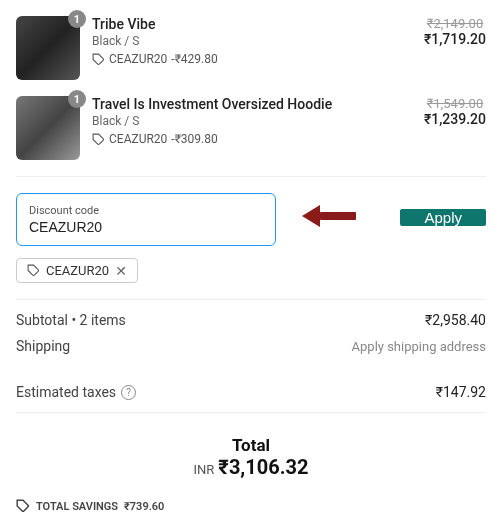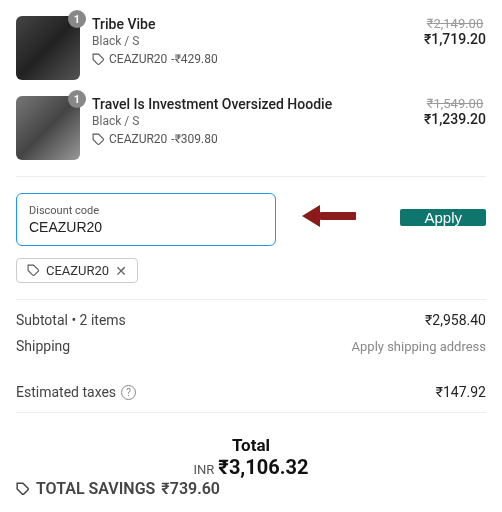--- a/index.html
+++ b/index.html
@@ -219,22 +219,22 @@
     .total-amount {
       font-size: 20px;
       font-weight: 700;
       color: #111;
     }
 
     .savings-row {
       display: flex;
       align-items: center;
       gap: 6px;
-      margin-top: 0;
-      font-size: 16px;
+      margin-top: 20px;
+      font-size: 11px;
       font-weight: 600;
       color: #444;
     }
 
     
     .img-tribe {
       background: linear-gradient(135deg, #444 0%, #222 50%, #555 100%);
       width: 64px;
       height: 64px;
       border-radius: 6px;

